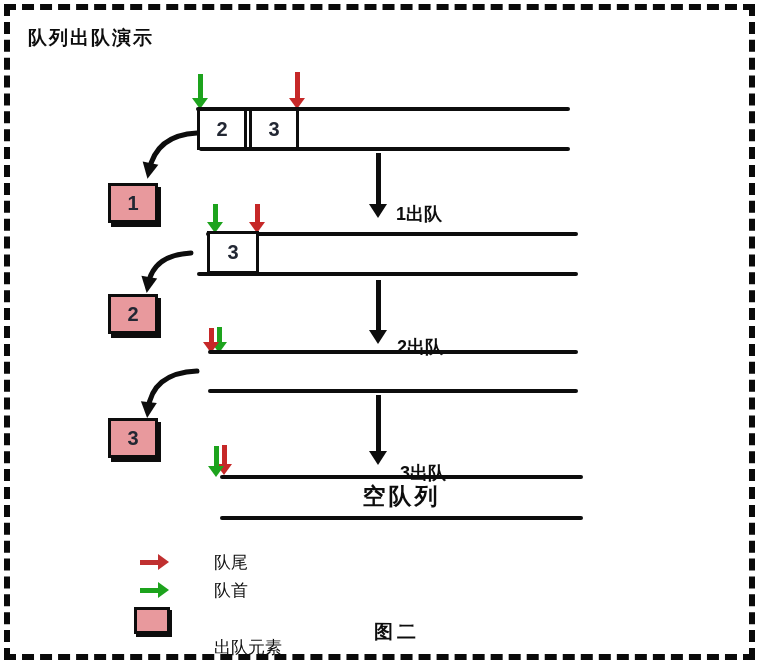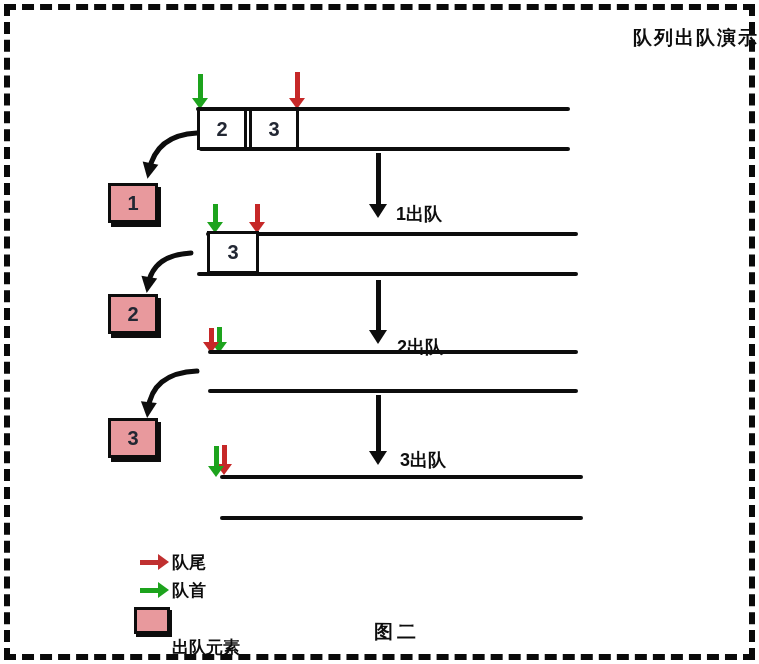--- a/index.html
+++ b/index.html
@@ -6,21 +6,21 @@
   .canvas{
     position:relative; width:759px; height:664px; background:#ffffff;
     font-family:"Liberation Sans","DejaVu Sans",sans-serif; color:#0d0d0d;
     overflow:hidden;
   }
   .frame{
     position:absolute; left:4px; top:4px; right:4px; bottom:4px;
     border:6px dashed #0a0a0a;
   }
   .title{
-    position:absolute; left:0; right:0; top:25px; text-align:right;
+    position:absolute; left:0; right:0; top:25px; text-align:left;
     font-size:19px; font-weight:bold; letter-spacing:2px;margin-left:28px;
   }
   .hline{ position:absolute; height:4px; background:#0d0d0d; border-radius:2px; }
 
   
   .qcell{
     position:absolute; box-sizing:border-box; background:#ffffff;
     border:3px solid #0d0d0d; display:flex; align-items:center; justify-content:center;
     font-size:20px; font-weight:bold; color:#222733;
   }
@@ -51,21 +51,21 @@
   .rarr .head{ width:0; height:0; border-top:8px solid transparent;
     border-bottom:8px solid transparent; border-left:11px solid #000; }
   .rarr.red .stem{ background:#c03030 } .rarr.red .head{ border-left-color:#c03030 }
   .rarr.green .stem{ background:#1da31d } .rarr.green .head{ border-left-color:#1da31d }
 
   .actlabel{ position:absolute; font-size:18px; font-weight:bold;margin-top:32px; }
   .emptylabel{
     position:absolute; left:220px; top:481px; width:363px; text-align:center;
     font-size:23px; font-weight:bold; letter-spacing:3px;
   }
-  .legendlabel{ position:absolute; font-size:17px; font-weight:bold; }
+  .legendlabel{ position:absolute; font-size:17px; font-weight:normal;margin-left:42px; }
   .legendbox{
     position:absolute; left:134px; top:607px; width:36px; height:27px;
     box-sizing:border-box; background:#e8999d; border:3px solid #0d0d0d;
     box-shadow:2px 3px 0 #0d0d0d;
   }
   .caption{ position:absolute; left:374px; top:619px; font-size:19px; font-weight:bold; letter-spacing:4px; }
   svg.curve{ position:absolute; overflow:visible; }
 </style>
 </head>
 <body>
@@ -149,31 +149,32 @@
         </marker>
       </defs>
     <path d="M61 9 Q 16 11 12 48" fill="none" stroke="#0d0d0d" stroke-width="5" stroke-linecap="round" marker-end="url(#m3)"></path>
   </svg>
   <div class="pbox" style="left:108px; top:418px;">3</div>
 
   <div class="darr black" style="left:369px; top:395px; height:70px;">
     <div class="stem"></div>
       <div class="head"></div>
   </div>
-  <div class="actlabel" style="left:400px; top:416px;">3出队</div>
+  <div class="actlabel" style="left:400px; top:429px;">3出队</div>
 
   <div class="darr red" style="left:215px; top:445px; height:30px;">
     <div class="stem"></div>
       <div class="head"></div>
   </div>
   <div class="darr green" style="left:207px; top:446px; height:31px;">
     <div class="stem"></div>
       <div class="head"></div>
   </div>
   <div class="hline" style="left:220px; top:475px; width:363px;"></div>
+  <div class="emptylabel">空队列</div>
   <div class="hline" style="left:220px; top:516px; width:363px;"></div>
 
   <div class="rarr red" style="left:140px; top:554px;">
     <div class="stem"></div>
       <div class="head"></div>
   </div>
   <div class="legendlabel" style="left:172px; top:551px;">队尾</div>
 
   <div class="rarr green" style="left:140px; top:582px;">
     <div class="stem"></div>

